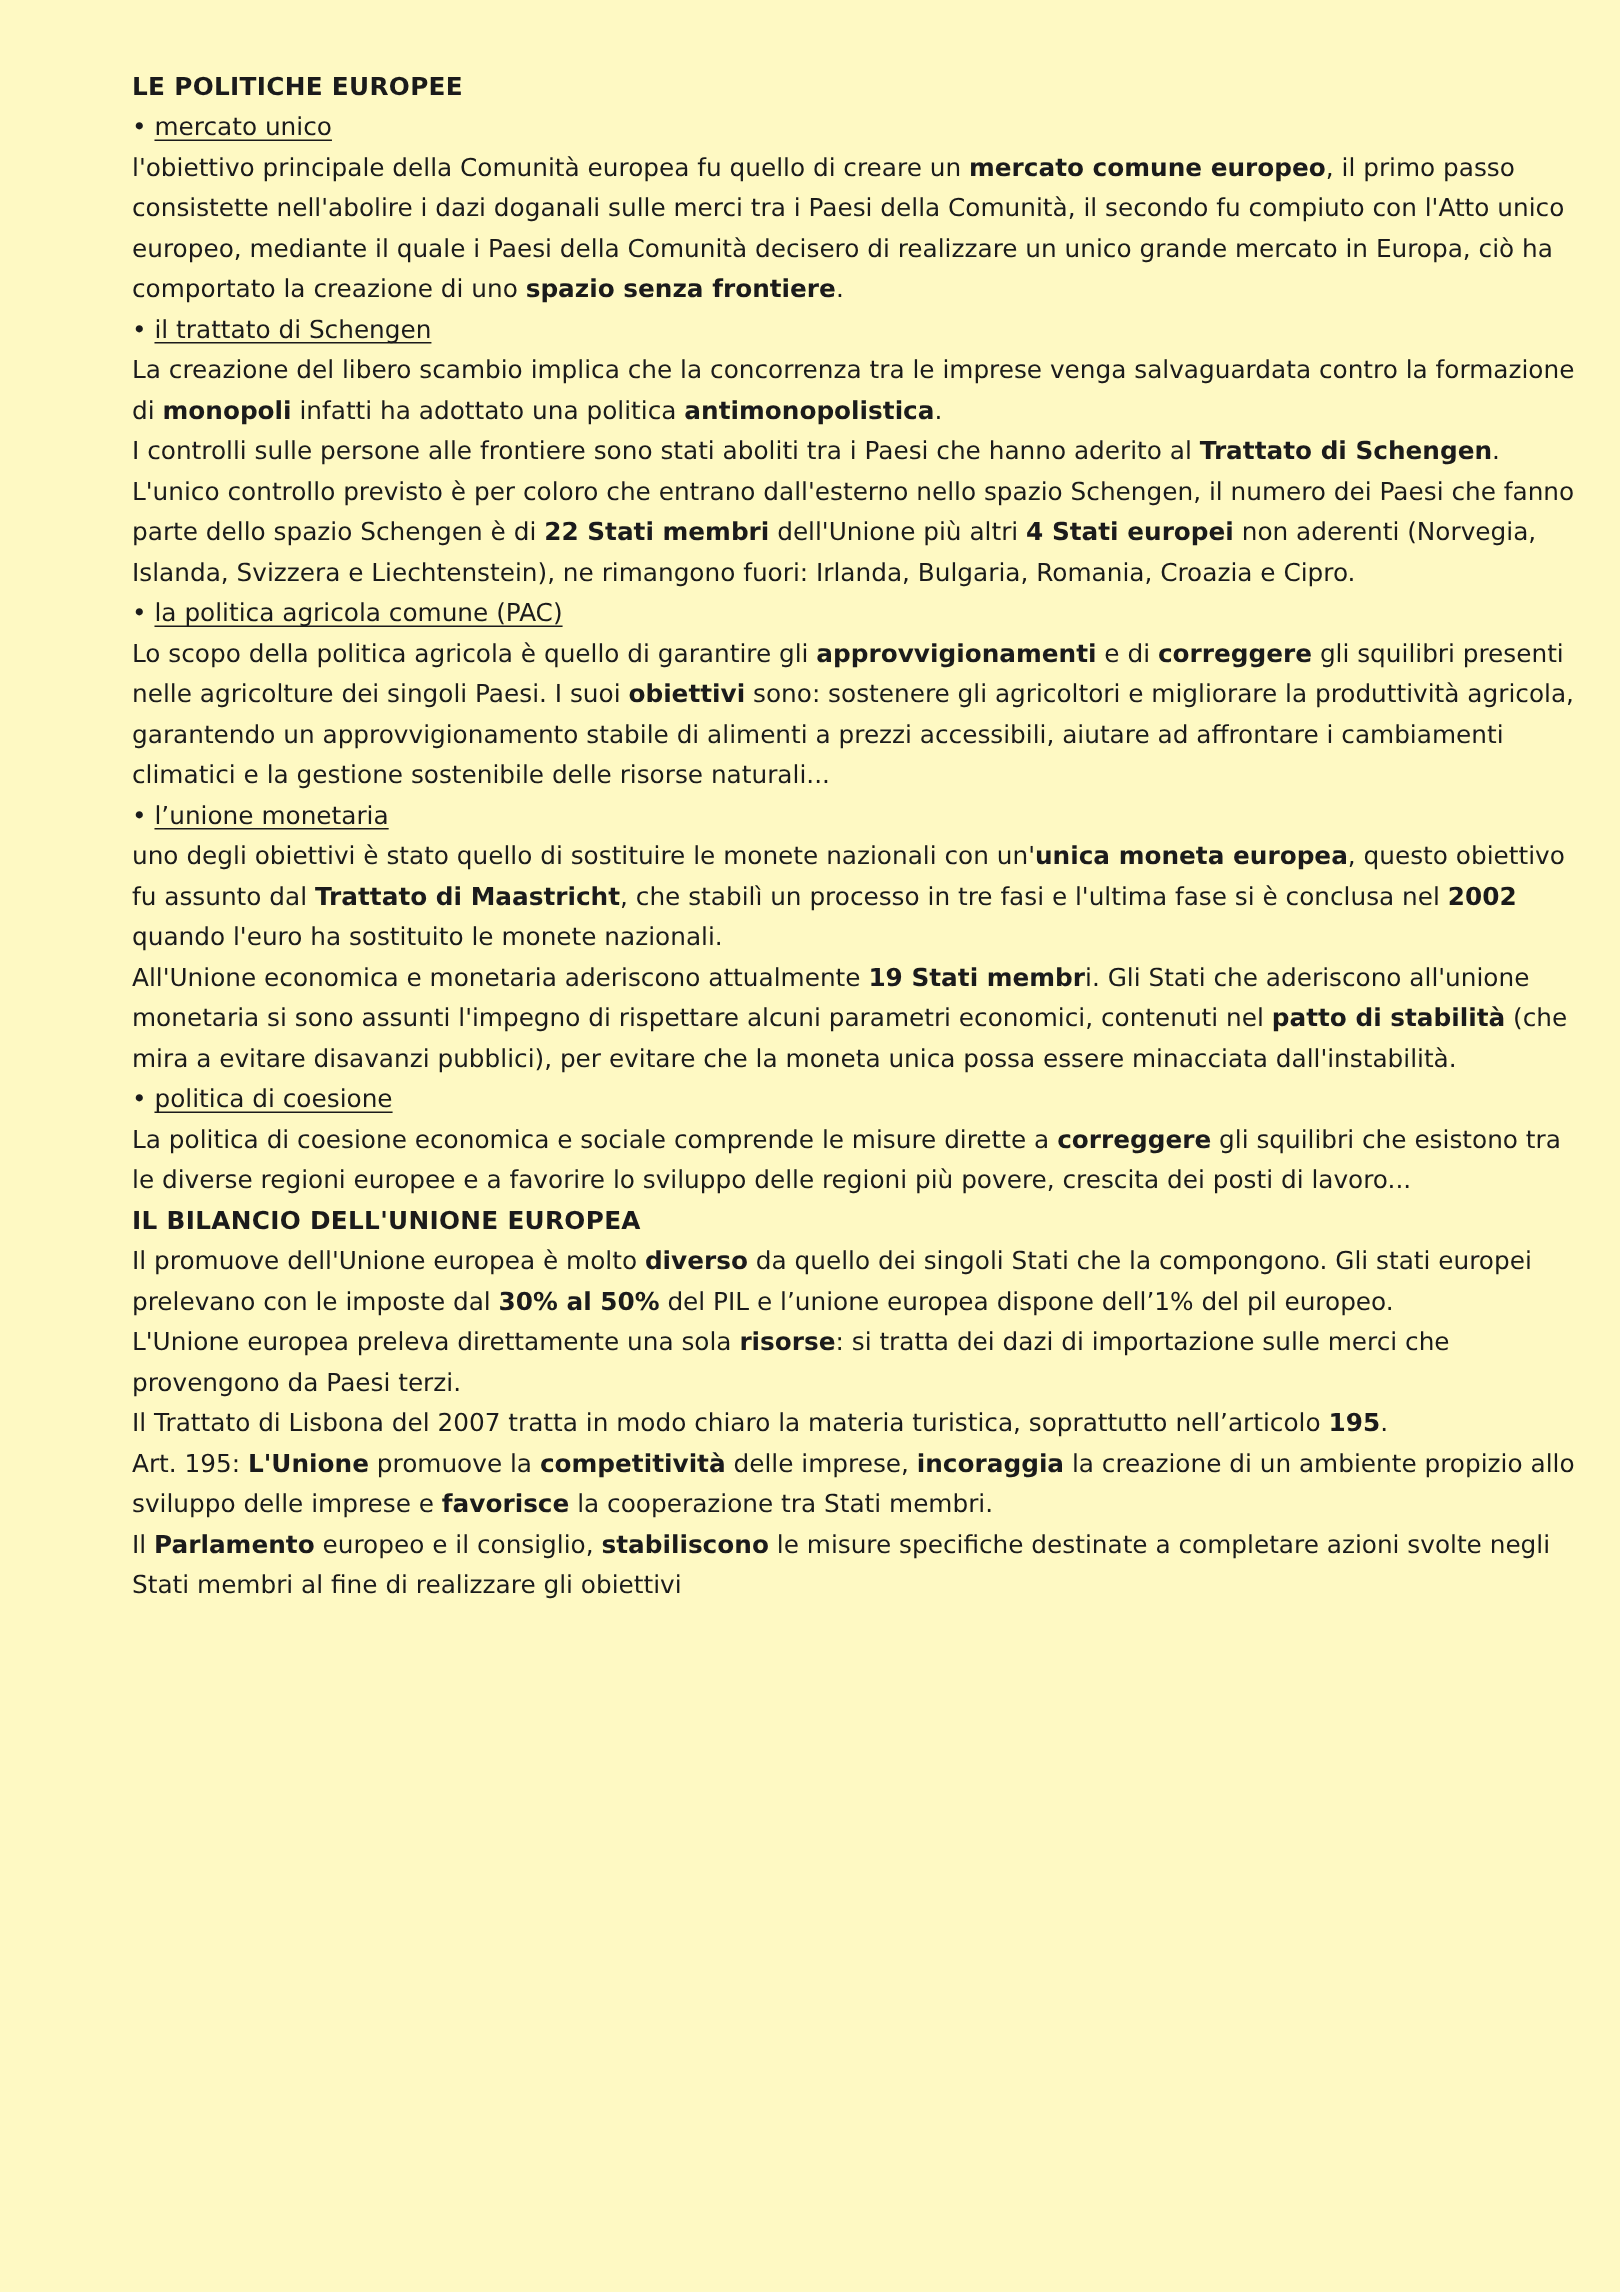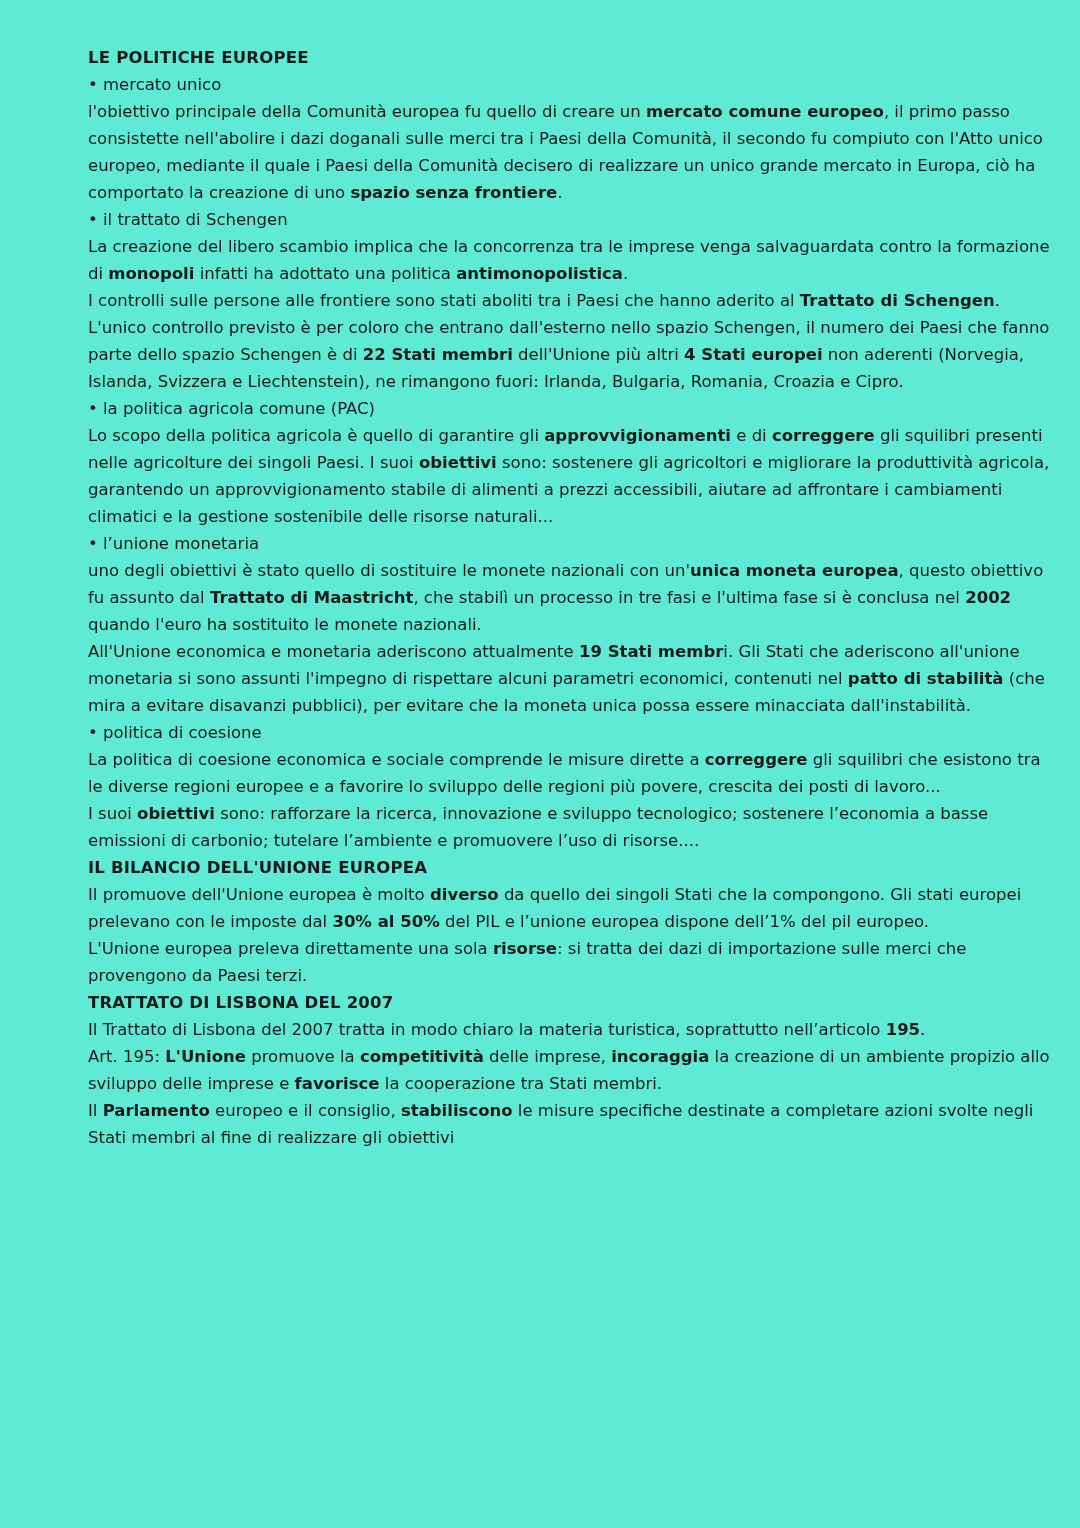--- a/index.html
+++ b/index.html
@@ -26,41 +26,39 @@
   }
   .block {
     margin: 0;
     padding: 0;
     font-size: inherit;
     font-weight: normal;
     text-align: left;
   }
   .block.heading { font-weight: bold; letter-spacing: 0.2px; }
   .b { font-weight: bold; }
-  .u { text-underline-offset: 3px; }
+  .u { text-decoration: underline; text-underline-offset: 3px; }
   .dot { text-decoration: none; }
 </style>
 </head>
 <body>
 
-<div class="page" style="background: #5eead4; color: rgb(27, 27, 27);">
+<div class="page" style="background: #fef9c3; color: rgb(27, 27, 27);">
     <h3 class="block heading"><span class="b">LE POLITICHE EUROPEE</span></h3>
     <p class="block bullet"><span class="dot">• </span><span class="u">mercato unico</span></p>
     <p class="block para"><span>l'obiettivo principale della Comunità europea fu quello di creare un </span><span class="b">mercato comune europeo</span><span>, il primo passo consistette nell'abolire i dazi doganali sulle merci tra i Paesi della Comunità, il secondo fu compiuto con l'Atto unico europeo, mediante il quale i Paesi della Comunità decisero di realizzare un unico grande mercato in Europa, ciò ha comportato la creazione di uno </span><span class="b">spazio senza frontiere</span><span>.</span></p>
     <p class="block bullet"><span class="dot">• </span><span class="u">il trattato di Schengen</span></p>
     <p class="block para"><span>La creazione del libero scambio implica che la concorrenza tra le imprese venga salvaguardata contro la formazione di </span><span class="b">monopoli</span><span> infatti ha adottato una politica </span><span class="b">antimonopolistica</span><span>.</span></p>
     <p class="block para"><span>I controlli sulle persone alle frontiere sono stati aboliti tra i Paesi che hanno aderito al </span><span class="b">Trattato di Schengen</span><span>. L'unico controllo previsto è per coloro che entrano dall'esterno nello spazio Schengen, il numero dei Paesi che fanno parte dello spazio Schengen è di </span><span class="b">22 Stati membri</span><span> dell'Unione più altri </span><span class="b">4 Stati europei</span><span> non aderenti (Norvegia, Islanda, Svizzera e Liechtenstein), ne rimangono fuori: Irlanda, Bulgaria, Romania, Croazia e Cipro.</span></p>
     <p class="block bullet"><span class="dot">• </span><span class="u">la politica agricola comune (PAC)</span></p>
     <p class="block para"><span>Lo scopo della politica agricola è quello di garantire gli </span><span class="b">approvvigionamenti</span><span> e di </span><span class="b">correggere</span><span> gli squilibri presenti nelle agricolture dei singoli Paesi. I suoi </span><span class="b">obiettivi</span><span> sono: sostenere gli agricoltori e migliorare la produttività agricola, garantendo un approvvigionamento stabile di alimenti a prezzi accessibili, aiutare ad affrontare i cambiamenti climatici e la gestione sostenibile delle risorse naturali...</span></p>
     <p class="block bullet"><span class="dot">• </span><span class="u">l’unione monetaria</span></p>
     <p class="block para"><span>uno degli obiettivi è stato quello di sostituire le monete nazionali con un'</span><span class="b">unica moneta europea</span><span>, questo obiettivo fu assunto dal </span><span class="b">Trattato di Maastricht</span><span>, che stabilì un processo in tre fasi e l'ultima fase si è conclusa nel </span><span class="b">2002</span><span> quando l'euro ha sostituito le monete nazionali.</span></p>
     <p class="block para"><span>All'Unione economica e monetaria aderiscono attualmente </span><span class="b">19 Stati membr</span><span>i. Gli Stati che aderiscono all'unione monetaria si sono assunti l'impegno di rispettare alcuni parametri economici, contenuti nel </span><span class="b">patto di stabilità</span><span> (che mira a evitare disavanzi pubblici), per evitare che la moneta unica possa essere minacciata dall'instabilità.</span></p>
     <p class="block bullet"><span class="dot">• </span><span class="u">politica di coesione</span></p>
     <p class="block para"><span>La politica di coesione economica e sociale comprende le misure dirette a </span><span class="b">correggere</span><span> gli squilibri che esistono tra le diverse regioni europee e a favorire lo sviluppo delle regioni più povere, crescita dei posti di lavoro...</span></p>
-    <p class="block para"><span>I suoi </span><span class="b">obiettivi</span><span> sono: rafforzare la ricerca, innovazione e sviluppo tecnologico; sostenere l’economia a basse emissioni di carbonio; tutelare l’ambiente e promuovere l’uso di risorse....</span></p>
     <h3 class="block heading"><span class="b">IL BILANCIO DELL'UNIONE EUROPEA</span></h3>
     <p class="block para"><span>Il promuove dell'Unione europea è molto </span><span class="b">diverso</span><span> da quello dei singoli Stati che la compongono. Gli stati europei prelevano con le imposte dal </span><span class="b">30% al 50%</span><span> del PIL e l’unione europea dispone dell’1% del pil europeo.</span></p>
     <p class="block para"><span>L'Unione europea preleva direttamente una sola </span><span class="b">risorse</span><span>: si tratta dei dazi di importazione sulle merci che provengono da Paesi terzi.</span></p>
-    <h3 class="block heading"><span class="b">TRATTATO DI LISBONA DEL 2007</span></h3>
     <p class="block para"><span>Il Trattato di Lisbona del 2007 tratta in modo chiaro la materia turistica, soprattutto nell’articolo </span><span class="b">195</span><span>.</span></p>
     <p class="block para"><span>Art. 195: </span><span class="b">L'Unione</span><span> promuove la </span><span class="b">competitività</span><span> delle imprese, </span><span class="b">incoraggia</span><span> la creazione di un ambiente propizio allo sviluppo delle imprese e </span><span class="b">favorisce</span><span> la cooperazione tra Stati membri.</span></p>
     <p class="block para"><span>Il </span><span class="b">Parlamento</span><span> europeo e il consiglio, </span><span class="b">stabiliscono</span><span> le misure specifiche destinate a completare azioni svolte negli Stati membri al fine di realizzare gli obiettivi</span></p>
   </div>
 
 </body></html>

